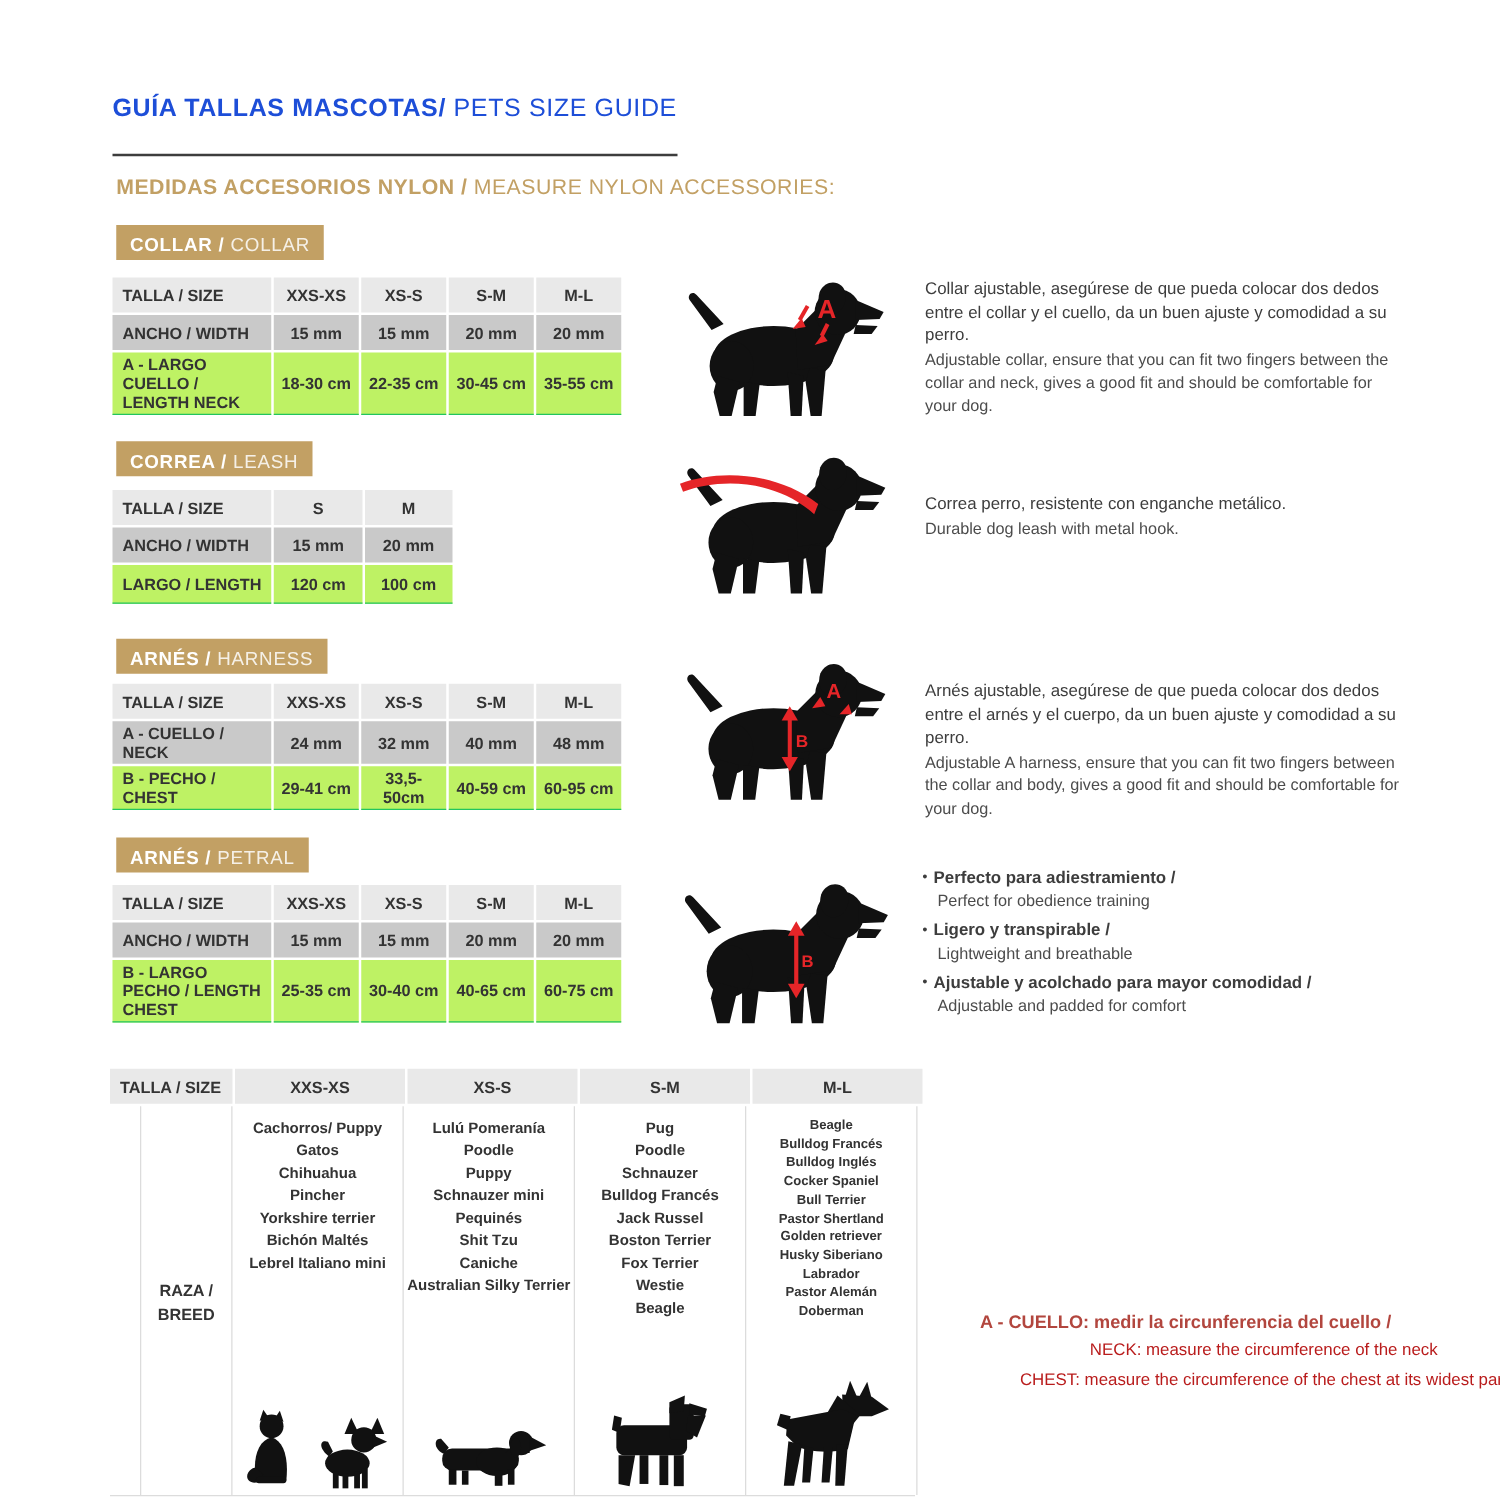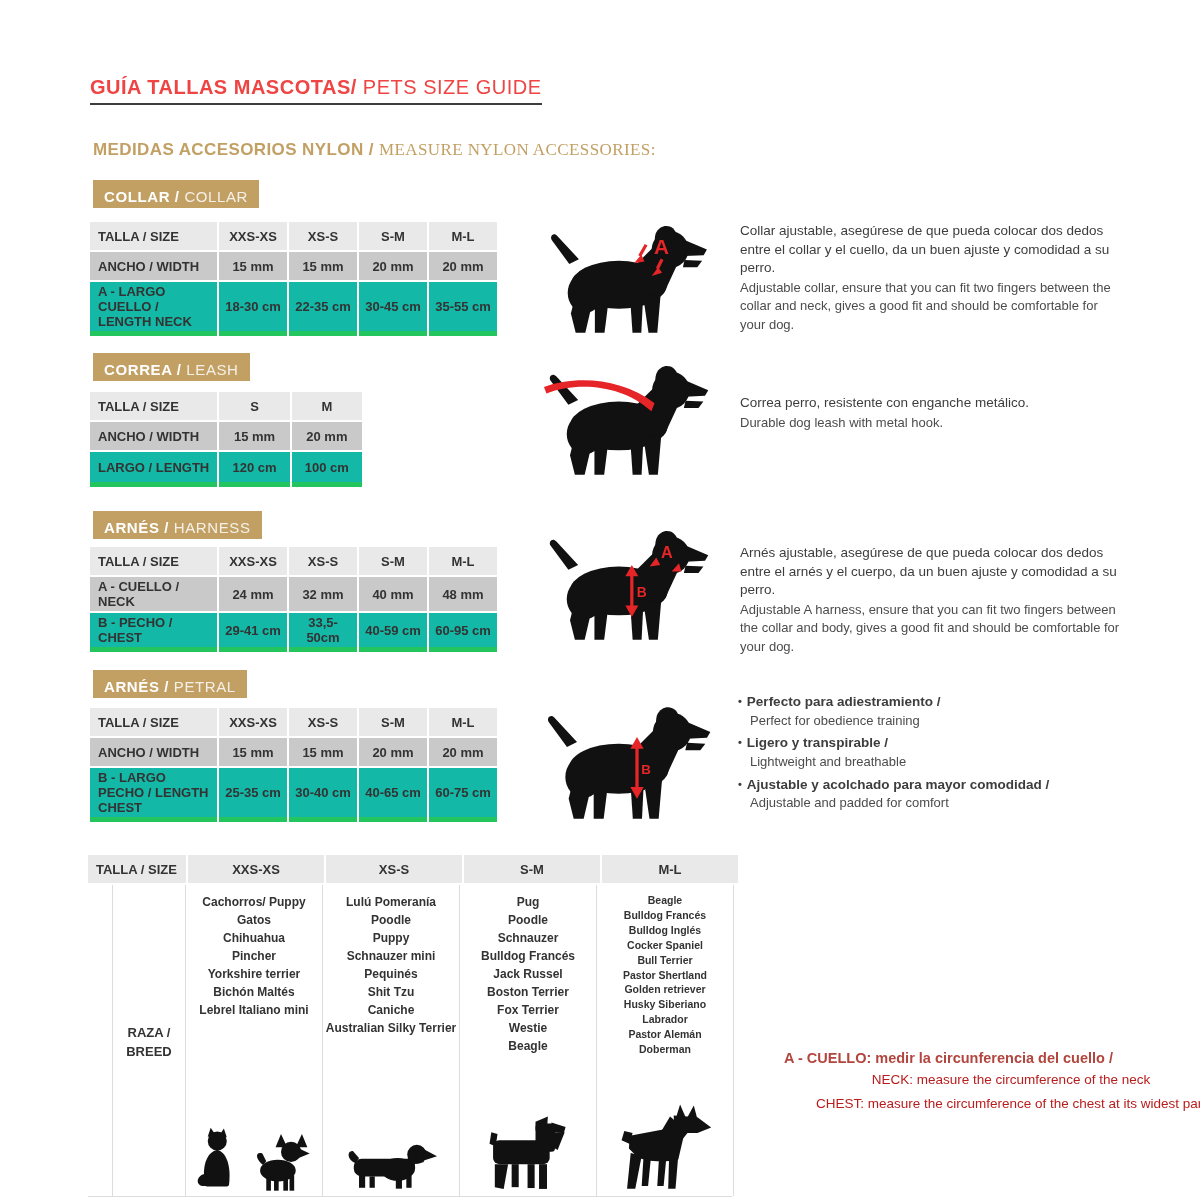--- a/index.html
+++ b/index.html
@@ -1,39 +1,39 @@
 <!DOCTYPE html>
 <html><head>
 <meta charset="utf-8">
 <style>
   html,body{margin:0;padding:0;background:#ffffff;}
   .page{position:relative;width:1200px;height:1200px;background:#fff;
         font-family:"Liberation Sans", sans-serif;color:#3d3d3d;overflow:hidden;}
   .abs{position:absolute;}
 
   
-  .title{font-size:20px;font-weight:700;letter-spacing:.5px;color:#ef4444;
-         border-bottom:2px solid #3d3d3d;padding-bottom:4px;display:inline-block;}
+  .title{font-size:20px;font-weight:700;letter-spacing:.5px;color:#1d4ed8;
+         border-bottom:2px solid #3d3d3d;padding-bottom:24px;display:inline-block;}
   .title .en{font-weight:400;}
   .subtitle{font-size:17px;font-weight:700;letter-spacing:.4px;color:#c2a064;}
-  .subtitle .en{font-weight:400;font-family:Liberation Serif, serif;}
+  .subtitle .en{font-weight:400;}
 
   
   .badge{background:#c2a064;color:#fff;padding:8px 11px 3px 11px;font-size:15px;
          font-weight:700;letter-spacing:.6px;display:inline-block;}
   .badge .en{font-weight:400;opacity:.85;}
 
   
   table.stable{border-collapse:separate;border-spacing:2px;table-layout:fixed;}
   table.stable td{font-size:13px;font-weight:700;color:#333;text-align:center;
                   vertical-align:middle;padding:2px 3px;}
   table.stable td.lbl{text-align:left;padding-left:8px;}
   tr.r-head td{background:#e9e9e9;height:24px;}
   tr.r-mid td{background:#c9c9c9;height:24px;}
-  tr.r-white td{background:#14b8a6;height:38px;border-bottom:5px solid #22c55e;}
+  tr.r-white td{background:#bef264;height:38px;border-bottom:1px solid #22c55e;}
   tr.r-white.slim td{height:26px;}
 
   
   .desc{width:382px;}
   .d-es{font-weight:400;font-size:13.5px;line-height:1.38;color:#3d3d3d;}
   .d-en{font-weight:400;font-size:13px;line-height:1.42;color:#4c4c4c;margin-top:1px;}
 
   
   .bullets{width:360px;}
   .bullet-es{font-weight:700;font-size:13.5px;line-height:1.45;color:#3d3d3d;}

